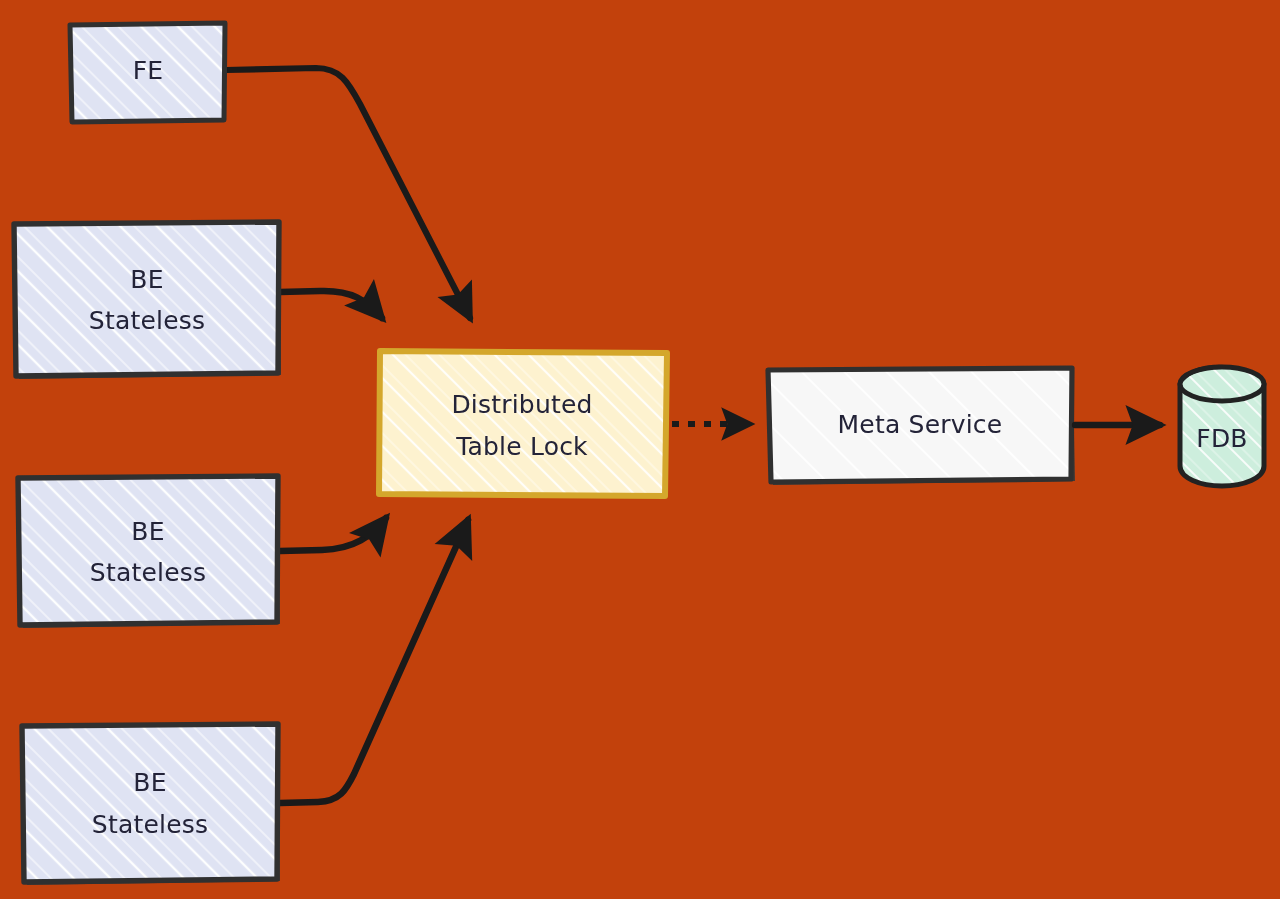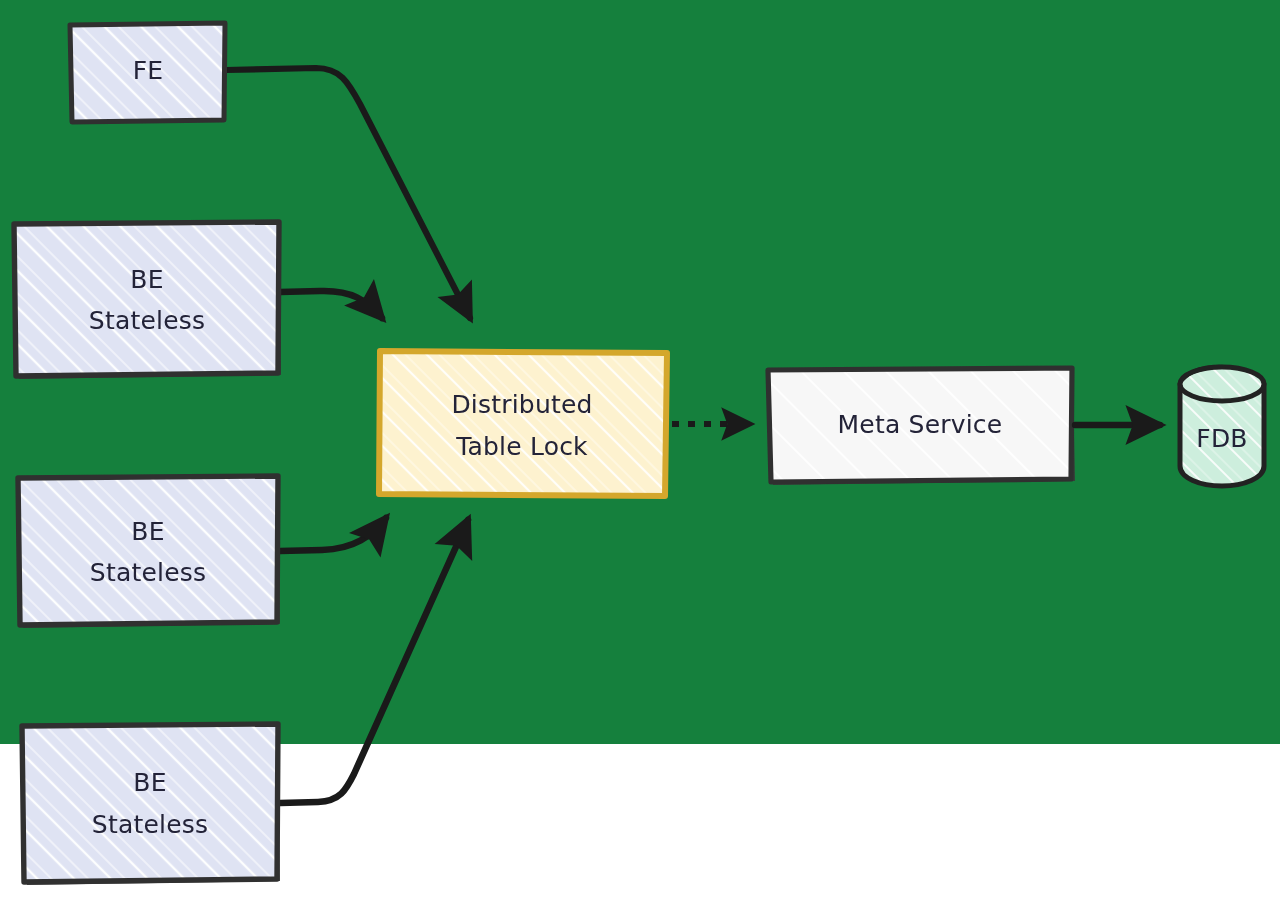--- a/index.html
+++ b/index.html
@@ -9,22 +9,22 @@
   }
   body {
     width: 1280px;
     height: 899px;
     overflow: hidden;
     font-family: "DejaVu Sans", sans-serif;
   }
   #canvas {
     position: relative;
     width: 1280px;
-    height: 744px;
-    background: #15803d;
+    height: 899px;
+    background: #c2410c;
   }
   #diagram-svg {
     position: absolute;
     left: 0;
     top: 0;
     width: 1280px;
     height: 899px;
   }
   .node-label {
     font-family: "DejaVu Sans", sans-serif;

